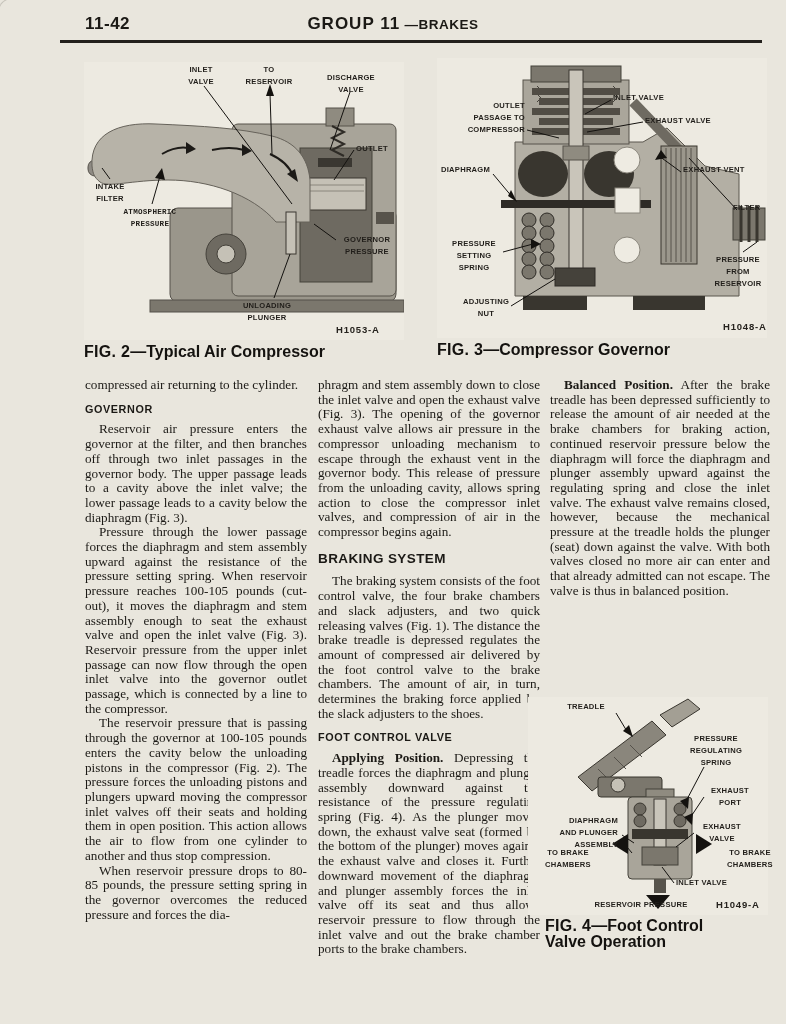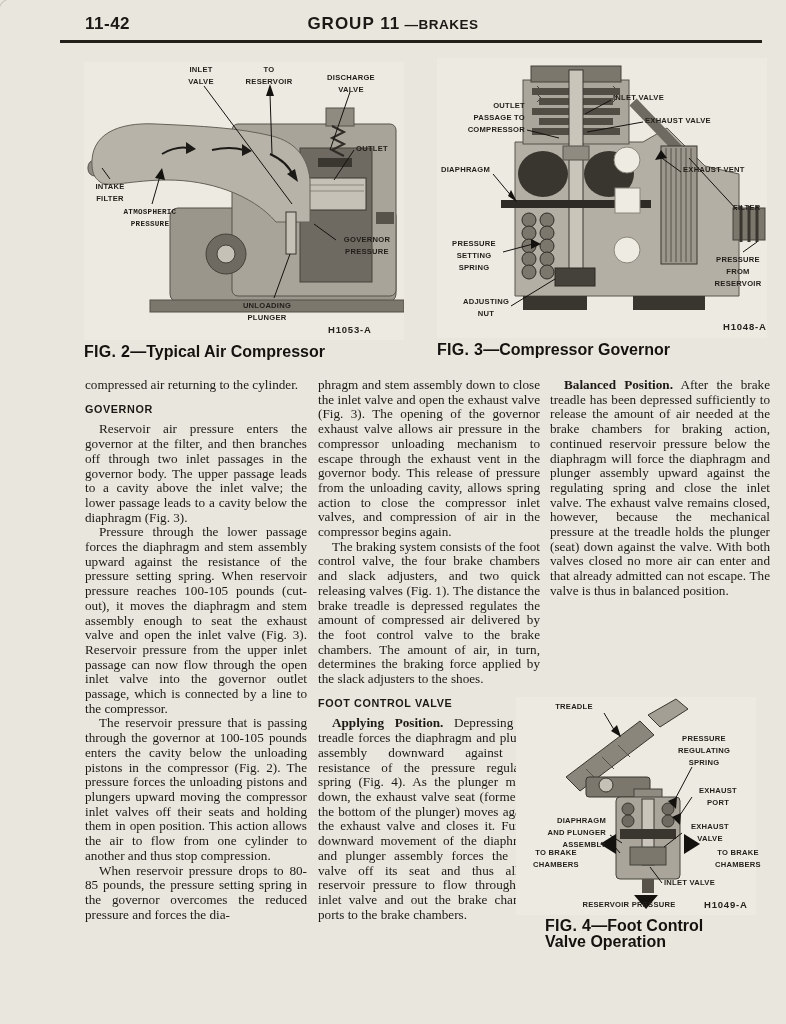--- a/index.html
+++ b/index.html
@@ -100,21 +100,21 @@
 VALVE</div>
     <div class="callout l" style="left:272px;top:81px;width:46px;">OUTLET</div>
     <div class="callout" style="left:0px;top:119px;width:52px;">INTAKE
 FILTER</div>
     <div class="callout" style="left:16px;top:144px;width:100px;font-family:Liberation Mono, monospace;">ATMOSPHERIC
 PRESSURE</div>
     <div class="callout" style="left:246px;top:172px;width:74px;">GOVERNOR
 PRESSURE</div>
     <div class="callout" style="left:143px;top:238px;width:80px;">UNLOADING
 PLUNGER</div>
-    <div class="photo-id" style="left:244px;top:262px;text-align:right;">H1053-A</div>
+    <div class="photo-id" style="left:252px;top:262px;text-align:right;">H1053-A</div>
   </div>
   <div class="figcap" style="left:84px;top:343px;">
     <span class="fig-no">FIG. 2</span><span class="fig-rest">—Typical Air Compressor</span>
   </div>
 
   <div class="fig" style="left:437px;top:58px;width:330px;height:280px;">
     <svg width="330" height="280" viewBox="0 0 330 280">
 
       <path d="M78,84 L206,84 L230,70 L268,108 L302,116 L302,238 L78,238 Z" fill="#b3afa4" stroke="#5b574e"></path>
       <rect x="86" y="22" width="106" height="64" fill="#aaa69b" stroke="#57534b"></rect>
@@ -211,30 +211,31 @@
     <p>compressed air returning to the cylinder.</p>
     <div class="subhead">GOVERNOR</div>
     <p class="ind">Reservoir air pressure enters the governor at the filter, and then branches off through two inlet passages in the governor body. The upper passage leads to a cavity above the inlet valve; the lower passage leads to a cavity below the diaphragm (Fig. 3).</p>
     <p class="ind">Pressure through the lower passage forces the diaphragm and stem assembly upward against the resistance of the pressure setting spring. When reservoir pressure reaches 100-105 pounds (cut-out), it moves the diaphragm and stem assembly enough to seat the exhaust valve and open the inlet valve (Fig. 3). Reservoir pressure from the upper inlet passage can now flow through the open inlet valve into the governor outlet passage, which is connected by a line to the compressor.</p>
     <p class="ind">The reservoir pressure that is passing through the governor at 100-105 pounds enters the cavity below the unloading pistons in the compressor (Fig. 2). The pressure forces the unloading pistons and plungers upward moving the compressor inlet valves off their seats and holding them in open position. This action allows the air to flow from one cylinder to another and thus stop compression.</p>
     <p class="ind">When reservoir pressure drops to 80-85 pounds, the pressure setting spring in the governor overcomes the reduced pressure and forces the dia-</p>
   </div>
 
   <div class="col" style="left:318px;">
     <p>phragm and stem assembly down to close the inlet valve and open the exhaust valve (Fig. 3). The opening of the governor exhaust valve allows air pressure in the compressor unloading mechanism to escape through the exhaust vent in the governor body. This release of pressure from the unloading cavity, allows spring action to close the compressor inlet valves, and compression of air in the compressor begins again.</p>
+    <div class="bighead">BRAKING SYSTEM</div>
     <p class="ind">The braking system consists of the foot control valve, the four brake chambers and slack adjusters, and two quick releasing valves (Fig. 1). The distance the brake treadle is depressed regulates the amount of compressed air delivered by the foot control valve to the brake chambers. The amount of air, in turn, determines the braking force applied by the slack adjusters to the shoes.</p>
     <div class="subhead">FOOT CONTROL VALVE</div>
     <p class="ind"><span class="lead">Applying Position.</span><span> Depressing the treadle forces the diaphragm and plunger assembly downward against the resistance of the pressure regulating spring (Fig. 4). As the plunger moves down, the exhaust valve seat (formed by the bottom of the plunger) moves against the exhaust valve and closes it. Further downward movement of the diaphragm and plunger assembly forces the inlet valve off its seat and thus allows reservoir pressure to flow through the inlet valve and out the brake chamber ports to the brake chambers.</span></p>
   </div>
 
   <div class="col" style="left:550px;width:220px;">
     <p class="ind"><span class="lead">Balanced Position.</span><span> After the brake treadle has been depressed sufficiently to release the amount of air needed at the brake chambers for braking action, continued reservoir pressure below the diaphragm will force the diaphragm and plunger assembly upward against the regulating spring and close the inlet valve. The exhaust valve remains closed, however, because the mechanical pressure at the treadle holds the plunger (seat) down against the valve. With both valves closed no more air can enter and that already admitted can not escape. The valve is thus in balanced position.</span></p>
   </div>
 
-  <div class="fig" style="left:516px;top:697px;width:240px;height:218px;">
+  <div class="fig" style="left:528px;top:697px;width:240px;height:218px;">
     <svg width="240" height="218" viewBox="0 0 240 218">
 
       <polygon points="50,80 124,24 138,38 64,94" fill="#8a867c" stroke="#39362f"></polygon>
       <line x1="70" y1="72" x2="82" y2="84" stroke="#55514a"></line>
       <line x1="86" y1="60" x2="98" y2="72" stroke="#55514a"></line>
       <line x1="102" y1="48" x2="114" y2="60" stroke="#55514a"></line>
       <polygon points="132,18 160,2 172,12 144,30" fill="#a39f94" stroke="#39362f"></polygon>
       <rect x="70" y="80" width="64" height="20" rx="3" fill="#7b776d" stroke="#39362f"></rect>
       <circle cx="90" cy="88" r="7" fill="#c5c1b6" stroke="#39362f"></circle>
 

